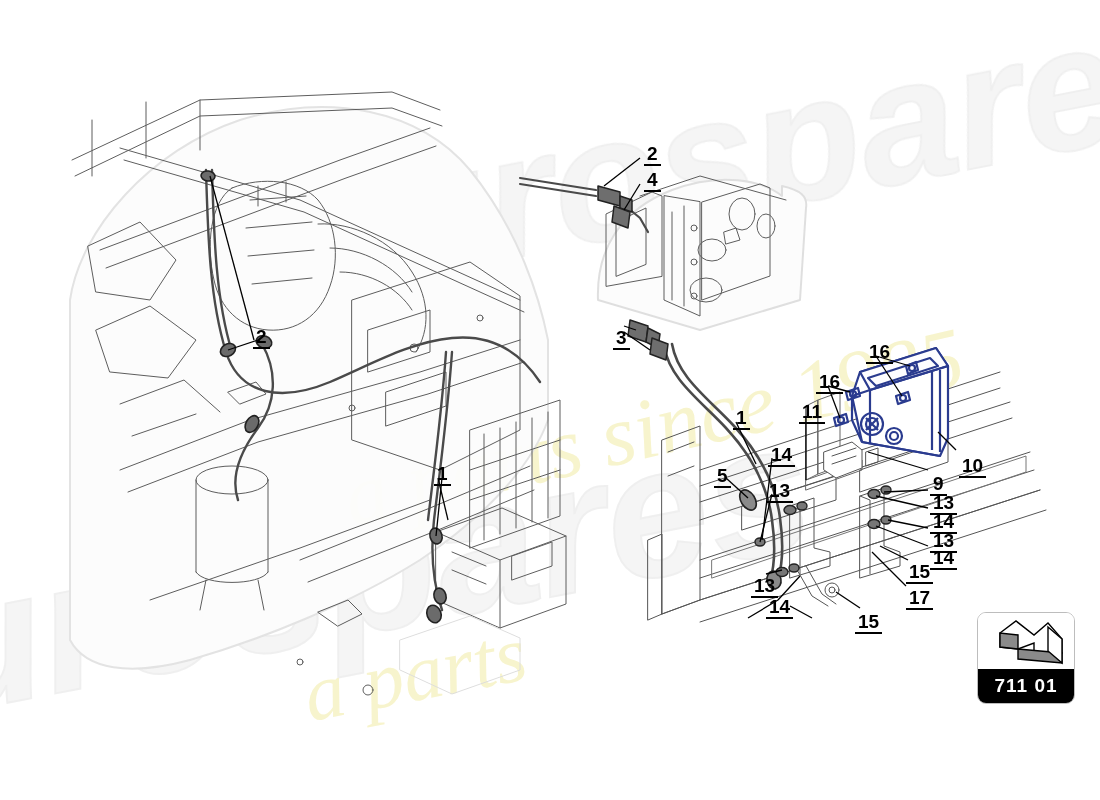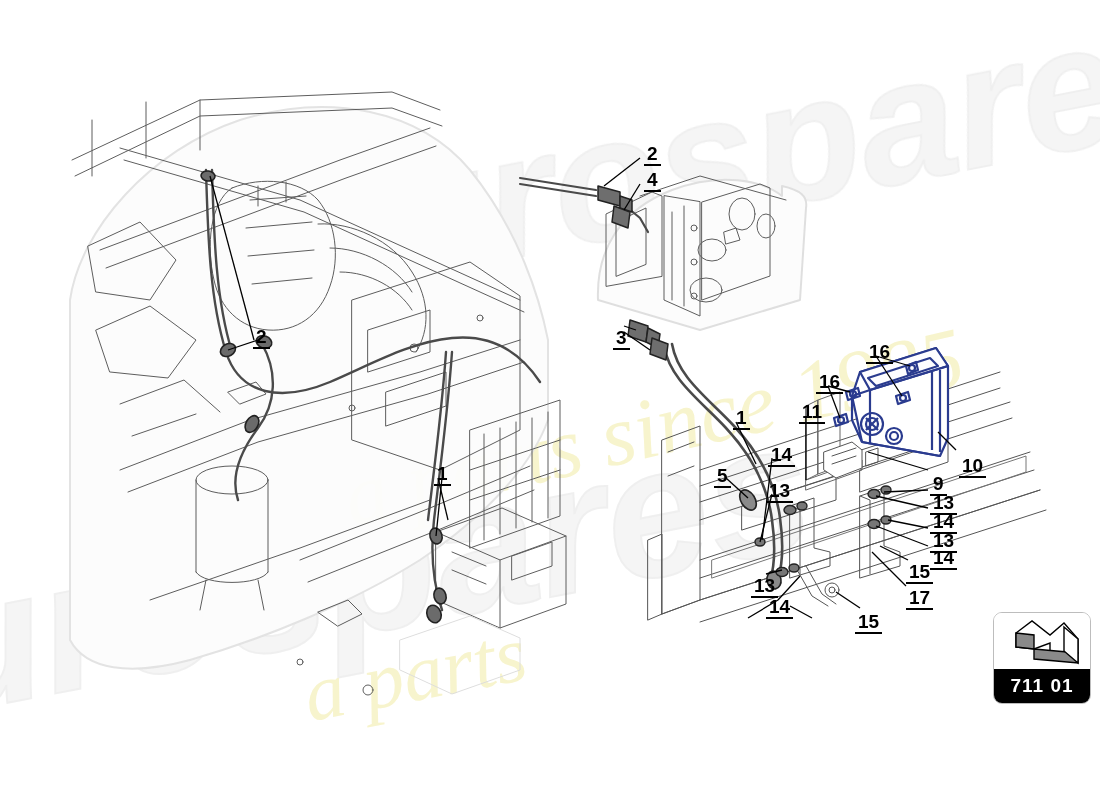--- a/index.html
+++ b/index.html
@@ -8,21 +8,21 @@
   #stage{position:relative;width:1100px;height:800px;background:#ffffff;}
   #stage svg{position:absolute;left:0;top:0;}
 
   .callout{position:absolute;font-family:"Liberation Sans",sans-serif;
            font-weight:bold;font-size:19px;color:#000;line-height:1;
            border-bottom:2px solid #000;padding:0 3px 1px 3px;
            white-space:nowrap;}
 
   #badge{position:absolute;left:977px;top:612px;width:98px;height:92px;
          background:#ffffff;border:1px solid #bdbdbd;border-radius:9px;
-         overflow:hidden;box-sizing:border-box;margin-left:16px;}
+         overflow:hidden;box-sizing:border-box;}
   #badge .pic{position:relative;height:58px;background:#fff;}
   #badge .num{position:absolute;left:0;right:0;bottom:0;height:34px;
               background:#000;color:#fff;font-weight:bold;font-size:19px;
               letter-spacing:1px;display:flex;align-items:center;
               justify-content:center;}
 </style>
 </head>
 <body>
 
 <div id="stage">

